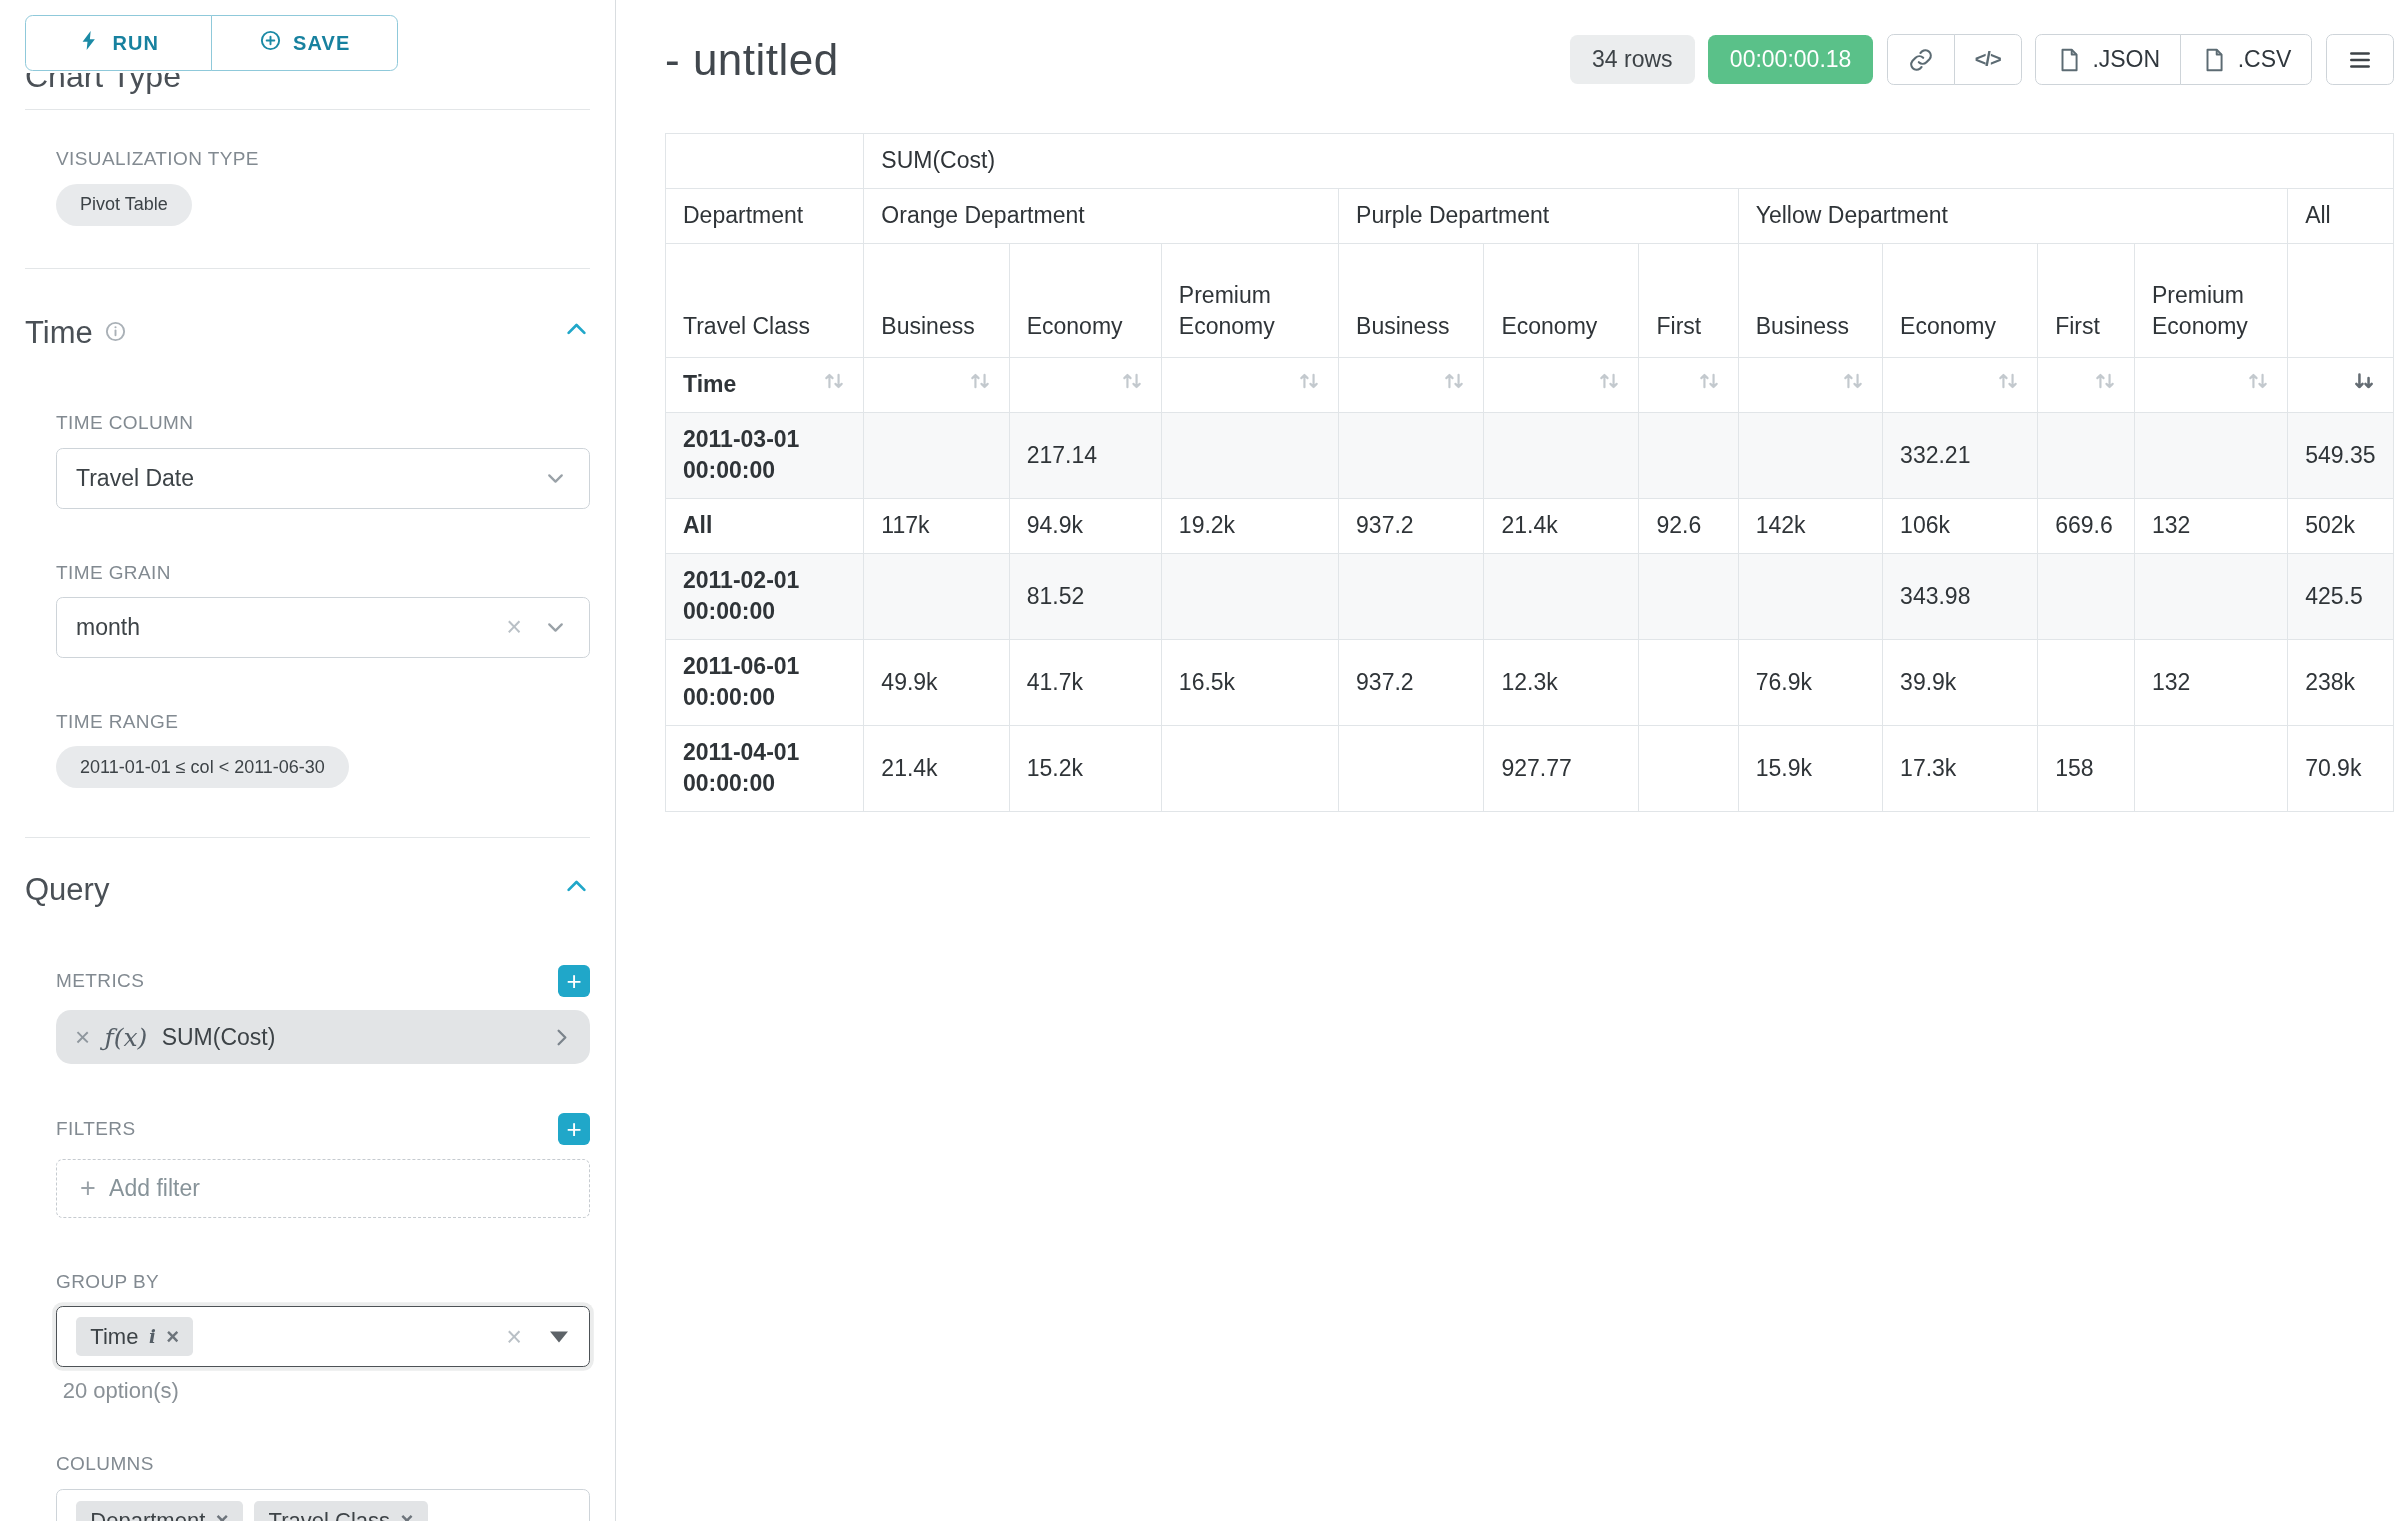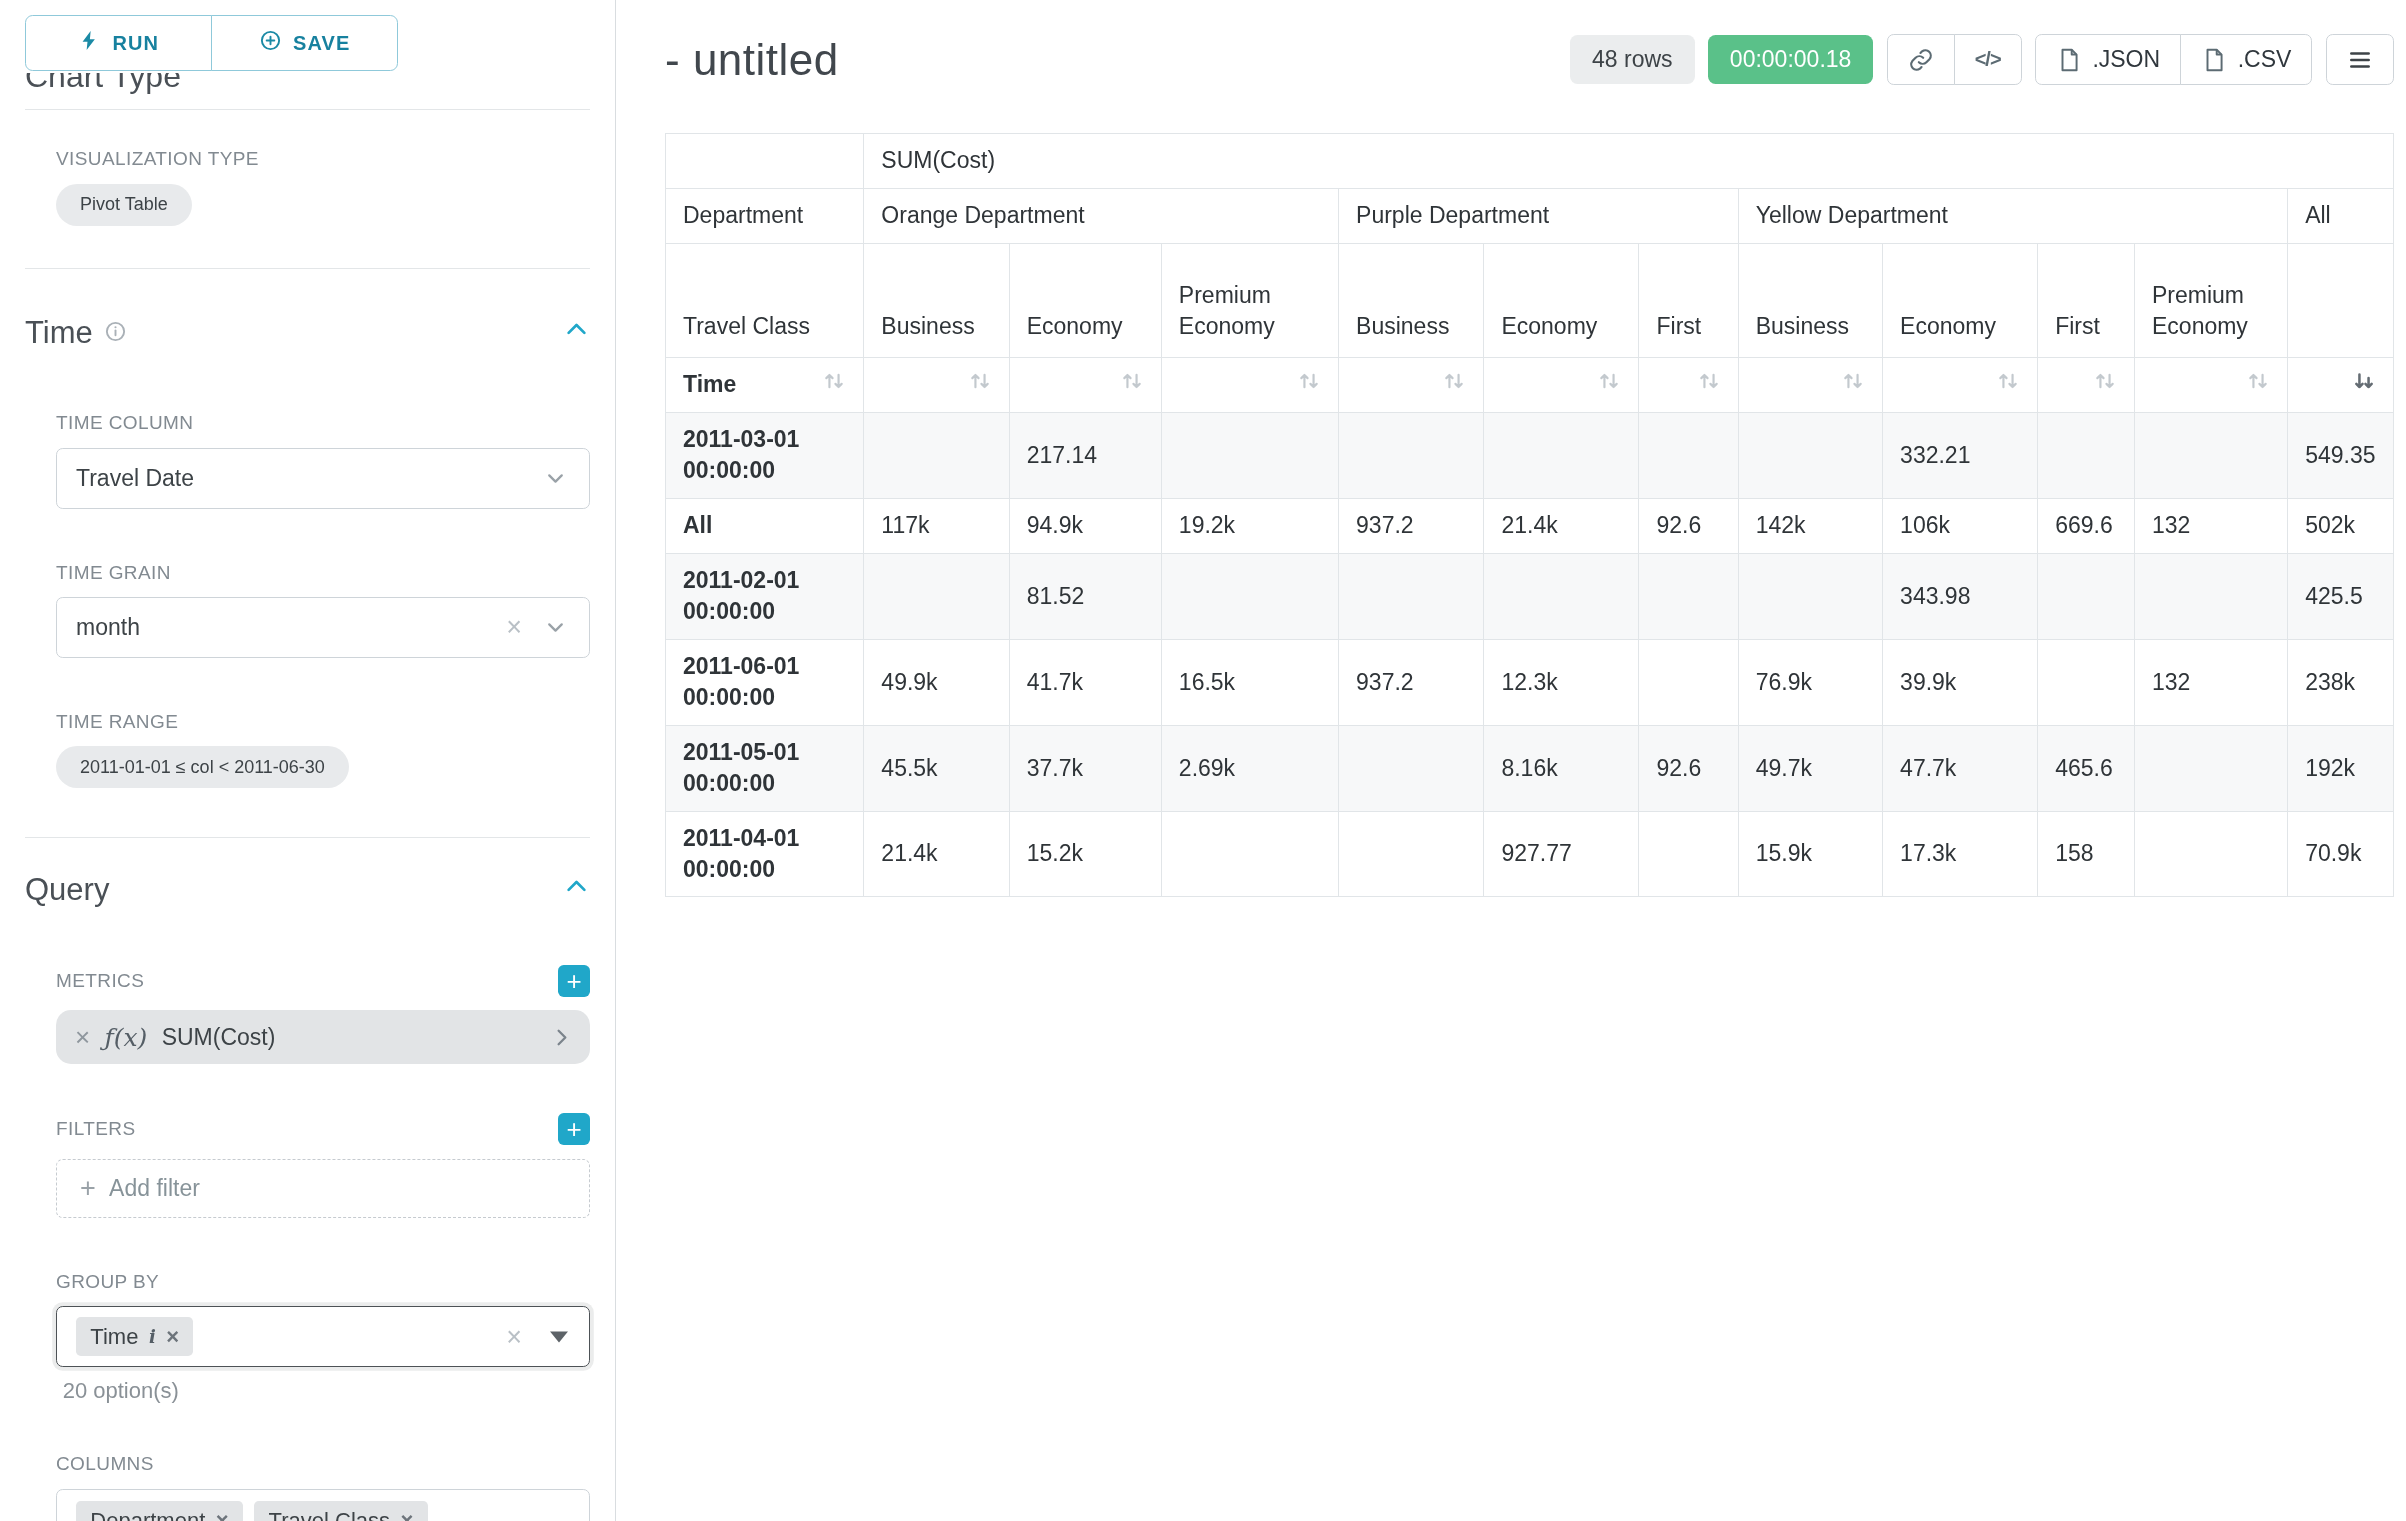--- a/index.html
+++ b/index.html
@@ -275,21 +275,21 @@
 
       </div>
 
     </div>
   </aside>
 
   <main class="main">
     <div class="main-head">
       <h1 class="title">- untitled</h1>
       <div class="head-right">
-        <span class="badge-rows">48 rows</span>
+        <span class="badge-rows">34 rows</span>
         <span class="badge-timer">00:00:00.18</span>
         <div class="btn-group">
           <button class="hbtn first">
             <span class="hicon">
               <svg viewBox="0 0 24 24" fill="none" stroke="currentColor" stroke-width="2" stroke-linecap="round" stroke-linejoin="round">
                   <path d="M10 14a5 5 0 0 0 7 0l3-3a5 5 0 0 0-7-7l-1.5 1.5"></path>
                   <path d="M14 10a5 5 0 0 0-7 0l-3 3a5 5 0 0 0 7 7l1.5-1.5"></path>
                 </svg>
             </span>
           </button>
@@ -519,34 +519,20 @@
               <td>16.5k</td>
               <td>937.2</td>
               <td>12.3k</td>
               <td></td>
               <td>76.9k</td>
               <td>39.9k</td>
               <td></td>
               <td>132</td>
               <td>238k</td>
             </tr>
-            <tr class="stripe">
-              <th class="row-head">2011-05-01 00:00:00</th>
-              <td>45.5k</td>
-              <td>37.7k</td>
-              <td>2.69k</td>
-              <td></td>
-              <td>8.16k</td>
-              <td>92.6</td>
-              <td>49.7k</td>
-              <td>47.7k</td>
-              <td>465.6</td>
-              <td></td>
-              <td>192k</td>
-            </tr>
             <tr>
               <th class="row-head">2011-04-01 00:00:00</th>
               <td>21.4k</td>
               <td>15.2k</td>
               <td></td>
               <td></td>
               <td>927.77</td>
               <td></td>
               <td>15.9k</td>
               <td>17.3k</td>

